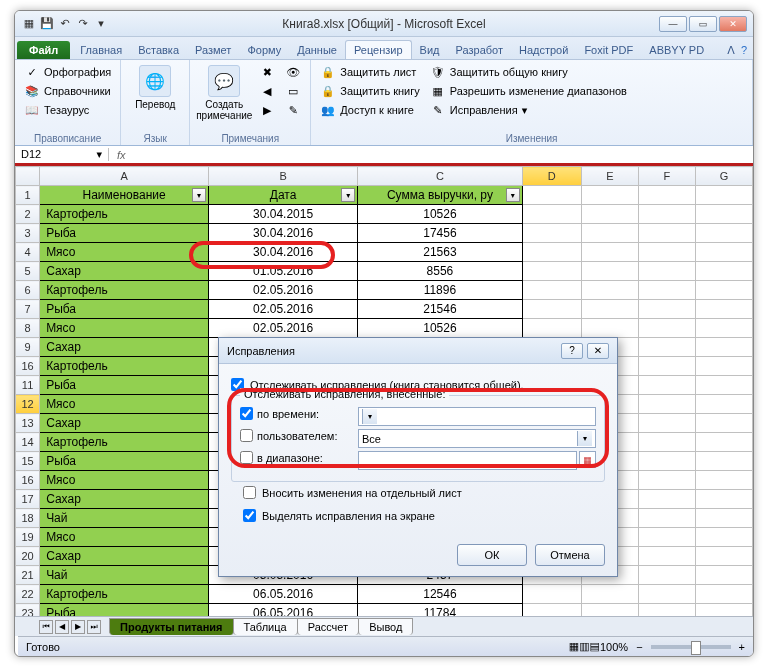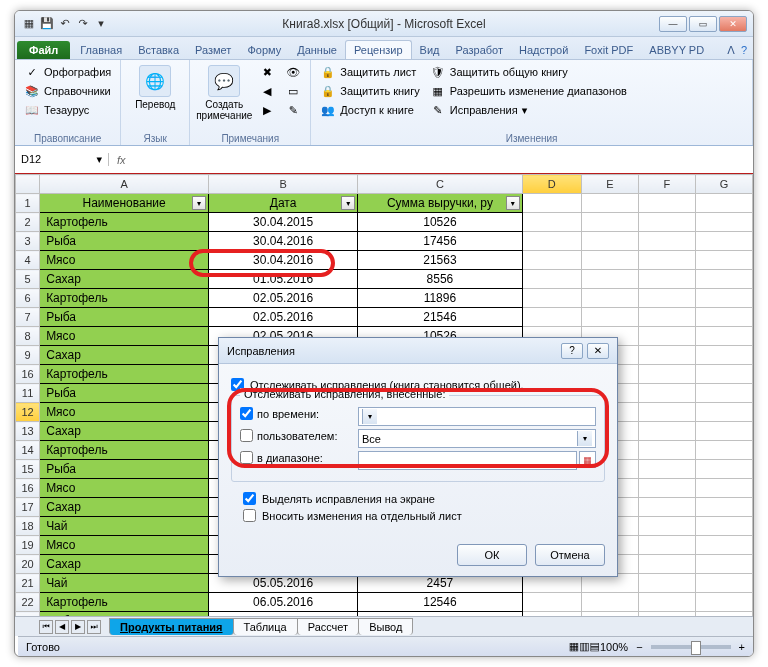--- a/index.html
+++ b/index.html
@@ -27,21 +27,21 @@
 .rib-group { border-right: 1px solid #c7d6ea; padding: 3px 6px 1px; display: flex; flex-direction: column; }
 .rib-group-body { flex: 1; display: flex; gap: 4px; align-items: flex-start; }
 .rib-group-label { text-align: center; font-size: 10px; color: #5a7299; padding-top: 1px; }
 .rib-btn-v { display: flex; flex-direction: column; align-items: center; width: 56px; font-size: 10px; text-align: center; line-height: 11px; padding: 2px; }
 .rib-btn-v .ic { width: 32px; height: 32px; background: #dfeaf7; border: 1px solid #b8cde7; border-radius: 3px; margin-bottom: 2px; display:flex; align-items:center; justify-content:center; font-size:16px; }
 .rib-col { display: flex; flex-direction: column; gap: 1px; }
 .rib-btn-s { display: flex; align-items: center; gap: 4px; padding: 1px 3px; font-size: 11px; white-space: nowrap; }
 .rib-btn-s .ic { width: 16px; height: 16px; display:inline-flex; align-items:center; justify-content:center; font-size:11px; }
 
 
-.fx-bar { height: 28px; border-bottom: 1px solid #b91c1c; display: flex; align-items: center; font-size: 11px; }
+.fx-bar { height: 20px; border-bottom: 3px solid #b91c1c; display: flex; align-items: center; font-size: 11px; }
 .name-box { width: 94px; border-right: 1px solid #c0c0c0; padding: 0 6px; display:flex; justify-content:space-between; }
 .fx-lbl { padding: 0 8px; font-style: italic; color: #666; }
 
 
 .grid-wrap { position: relative; height: 452px; overflow: hidden; background: #fff; }
 table.sheet { border-collapse: collapse; font-size: 12px; width: 100%; }
 .sheet th, .sheet td { border: 1px solid #c0c0c0; height: 19px; padding: 0 4px; }
 .sheet th { background: linear-gradient(#f7f9fc,#e6ecf4); font-weight: normal; color: #333; font-size: 11px; }
 .sheet th.corner { width: 22px; }
 .sheet th.c-A { width: 154px; } .sheet th.c-B { width: 136px; } .sheet th.c-C { width: 150px; }
@@ -78,21 +78,21 @@
 .range-pick { width: 17px; height: 17px; border: 1px solid #94a9c6; margin-left: 2px; background:#fff; font-size:9px; display:flex; align-items:center; justify-content:center; color:#c33; }
 .ring-dlg { position: absolute; border: 4px solid #e62020; border-radius: 18px; top: 50px; left: 8px; right: 8px; height: 80px; pointer-events: none; }
 .dlg-btns { display: flex; justify-content: flex-end; gap: 8px; padding: 8px 12px 10px; }
 .push-btn { min-width: 70px; height: 22px; border: 1px solid #8097b8; border-radius: 3px; background: linear-gradient(#fdfefe,#e2eaf5); font-size: 11px; }
 
 
 .sheet-tabs { position: absolute; bottom: 20px; left: 0; right: 0; height: 20px; background: #e6ecf4; border-top: 1px solid #b0b8c4; display: flex; align-items: center; font-size: 11px; padding-left: 24px; }
 .sheet-nav { display: flex; gap: 2px; margin-right: 8px; }
 .sheet-nav span { width: 14px; height: 14px; border: 1px solid #999; display:flex; align-items:center; justify-content:center; font-size:8px; }
 .stab { padding: 2px 10px; border: 1px solid #999; border-bottom: none; background: #f7f9fc; border-radius: 0 0 4px 4px; margin-right: -1px; }
-.stab.active { background: #0ea5e9; font-weight: bold; text-decoration: underline; }
+.stab.active { background: #4d7c0f; font-weight: bold; }
 .statusbar { position: absolute; bottom: 0; left: 3px; right: 0; height: 20px; background: linear-gradient(#e6ecf4,#d6def0); border-top: 1px solid #b0b8c4; display: flex; align-items: center; font-size: 11px; padding: 0 8px; }
 .statusbar .sp { flex: 1; }
 .zoom { display: flex; align-items: center; gap: 8px; }
 .zoom .slider { width: 80px; height: 4px; background: #b0bccd; position: relative; }
 .zoom .slider::after { content:''; position:absolute; left:40px; top:-4px; width:8px; height:12px; background:#fff; border:1px solid #888; }
 </style>
 </head>
 <body>
 
 <div class="window">
@@ -546,27 +546,27 @@
       </div>
       <div class="field-row">
         <div class="cblbl">
             <input type="checkbox" class="dlg-cb" style="">
             <span>в диапазоне:</span>
           </div>
         <input type="text" value="" style="">
         <span class="range-pick">▦</span>
       </div>
     </div>
+    <div class="dlg-row" style="margin-left:12px">
+      <input type="checkbox" class="dlg-cb" style="">
+      <span>Вносить изменения на отдельный лист</span>
+    </div>
     <div class="dlg-row" style="margin-top:10px; margin-left:12px">
       <input type="checkbox" class="dlg-cb" checked="" style="">
       <span>Выделять исправления на экране</span>
     </div>
-    <div class="dlg-row" style="margin-left:12px">
-      <input type="checkbox" class="dlg-cb" style="">
-      <span>Вносить изменения на отдельный лист</span>
-    </div>
   </div>
   <div class="dlg-btns">
     <button class="push-btn">ОК</button>
     <button class="push-btn">Отмена</button>
   </div>
   <div class="ring-dlg"></div>
 </div>
 
 </body></html>

